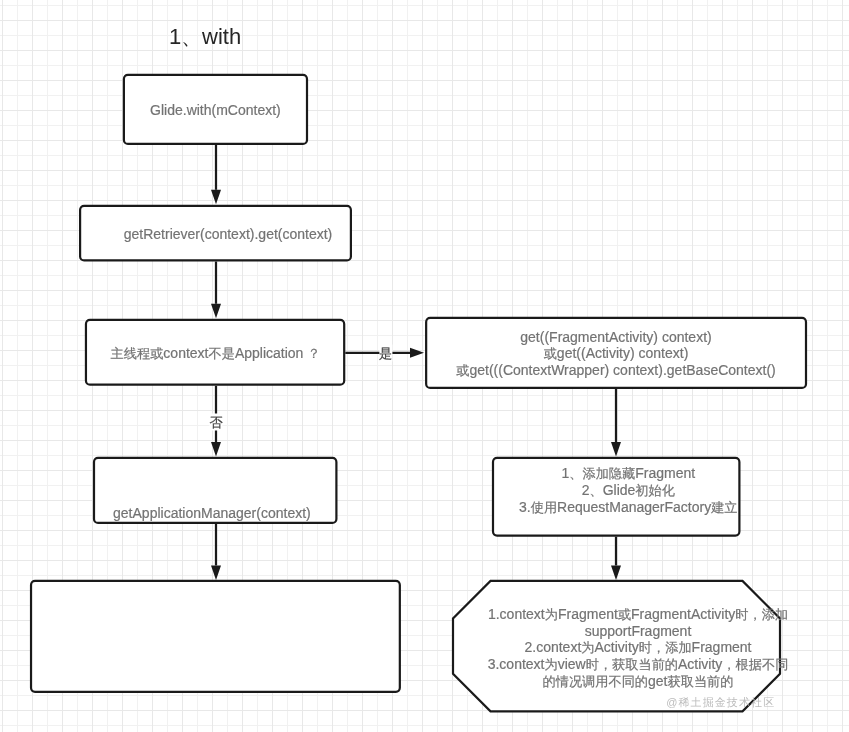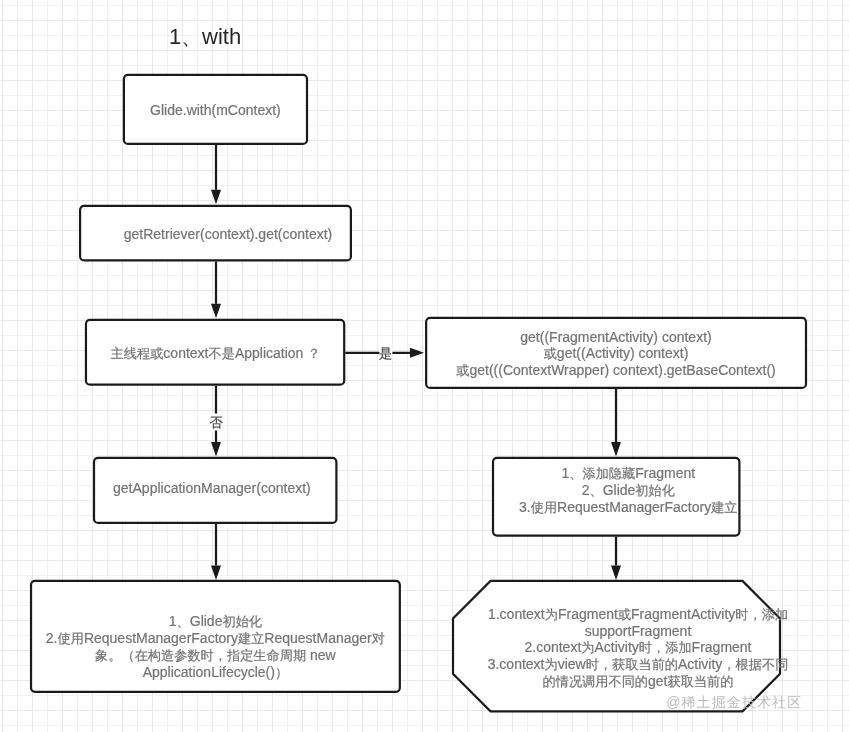--- a/index.html
+++ b/index.html
@@ -14,21 +14,21 @@
     background-size:30px 30px,30px 30px,15px 15px,15px 15px;
     background-position:2px 0px, 0px 20px, 2px 0px, 0px 5px;
   }
   #shapes{position:absolute;left:0;top:0;width:849px;height:732px;}
   .txt{position:absolute;font-size:14px;line-height:16px;color:#737373;text-align:center;-webkit-text-stroke:0.2px currentColor;}
   .txt>div{white-space:pre;}
   .cjk{font-size:13.2px;}
   #title .cjk{font-size:20.7px;}
   #title{position:absolute;font-size:22px;line-height:26px;font-weight:normal;color:#262626;white-space:pre;}
   .edgelabel{position:absolute;font-size:14px;line-height:16px;color:#454545;background:#fff;white-space:pre;-webkit-text-stroke:0.2px currentColor;}
-  #watermark{position:absolute;font-size:14px;line-height:24px;letter-spacing:1.1px;color:#bcbcbc;white-space:pre;}
+  #watermark{position:absolute;font-size:11px;line-height:24px;letter-spacing:1.1px;color:#bcbcbc;white-space:pre;}
 </style>
 </head>
 <body>
 
 <div id="page">
   <div id="grid"></div>
   <svg id="shapes" viewBox="0 0 849 732">
     <g class="edges" fill="#1a1a1a" stroke="#1a1a1a" stroke-width="2.25" stroke-linecap="butt">
       <path d="M216,144.3 L216,189.8" fill="none"></path>
       <path d="M211,189.8 L221,189.8 L216,204.3 Z" stroke="none"></path>
@@ -64,33 +64,27 @@
     <div class="cjkfit">getRetriever(context).get(context)</div>
   </div>
   <div class="txt cjkfit-wrap" style="left:85.2px;top:344.5px;width:260.7px;">
     <div class="cjkfit"><span class="cjk">主线程或</span>context<span class="cjk">不是</span>Application <span class="cjk">？</span></div>
   </div>
   <div class="txt cjkfit-wrap" style="left:425px;top:328.7px;width:382px;">
     <div class="cjkfit">get((FragmentActivity) context)</div>
     <div class="cjkfit"><span class="cjk">或</span>get((Activity) context)</div>
     <div class="cjkfit"><span class="cjk">或</span>get(((ContextWrapper) context).getBaseContext()</div>
   </div>
-  <div class="txt cjkfit-wrap" style="left:92.9px;top:480px;width:238px;">
+  <div class="txt cjkfit-wrap" style="left:92.9px;top:505px;width:238px;">
     <div class="cjkfit">getApplicationManager(context)</div>
   </div>
   <div class="txt cjkfit-wrap" style="left:492px;top:464.75px;width:248.6px;margin-left:12px;">
     <div class="cjkfit">1<span class="cjk">、添加隐藏</span>Fragment</div>
     <div class="cjkfit">2<span class="cjk">、</span>Glide<span class="cjk">初始化</span></div>
     <div class="cjkfit">3.<span class="cjk">使用</span>RequestManagerFactory<span class="cjk">建立</span></div>
-  </div>
-  <div class="txt cjkfit-wrap" style="left:29.8px;top:612.5px;width:371.2px;">
-    <div class="cjkfit">1<span class="cjk">、</span>Glide<span class="cjk">初始化</span></div>
-    <div class="cjkfit">2.<span class="cjk">使用</span>RequestManagerFactory<span class="cjk">建立</span>RequestManager<span class="cjk">对</span></div>
-    <div class="cjkfit"><span class="cjk">象。（在构造参数时，指定生命周期</span> new</div>
-    <div class="cjkfit">ApplicationLifecycle()<span class="cjk">）</span></div>
   </div>
   <div class="txt cjkfit-wrap" style="left:453px;top:605.7px;width:370px;">
     <div class="cjkfit">1.context<span class="cjk">为</span>Fragment<span class="cjk">或</span>FragmentActivity<span class="cjk">时，添加</span></div>
     <div class="cjkfit">supportFragment</div>
     <div class="cjkfit">2.context<span class="cjk">为</span>Activity<span class="cjk">时，添加</span>Fragment</div>
     <div class="cjkfit">3.context<span class="cjk">为</span>view<span class="cjk">时，获取当前的</span>Activity<span class="cjk">，根据不同</span></div>
     <div class="cjkfit"><span class="cjk">的情况调用不同的</span>get<span class="cjk">获取当前的</span></div>
   </div>
 
   <div class="edgelabel cjkfit" style="left:385.6px;top:352.87px;transform:translate(-50%,-50%);"><span class="cjk">是</span></div>

